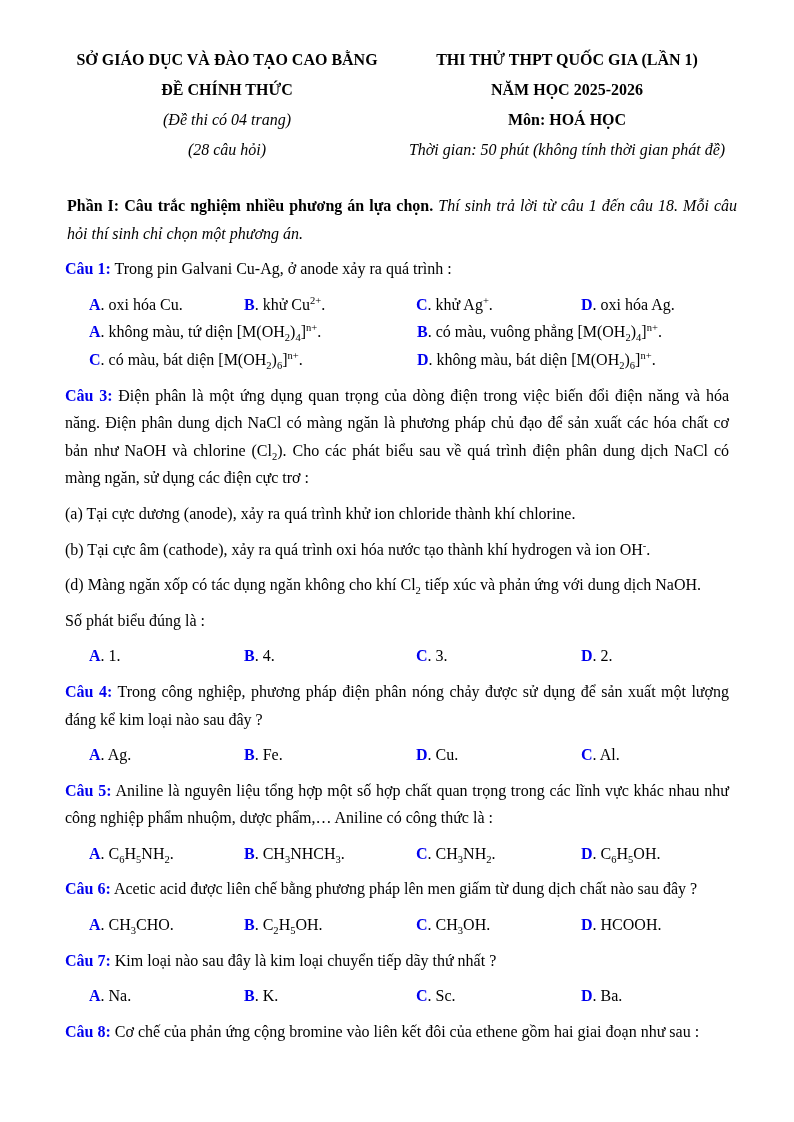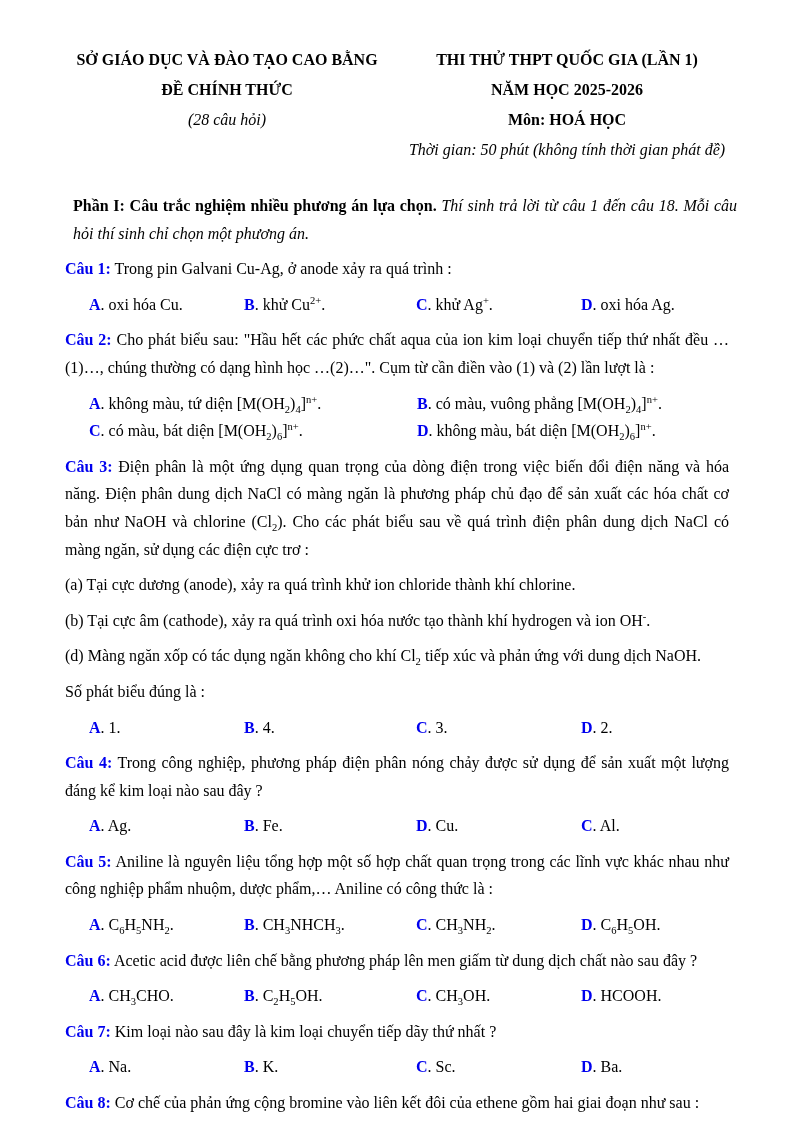--- a/index.html
+++ b/index.html
@@ -10,21 +10,21 @@
     font-size:16px; color:var(--text);
   }
   .page{
     width:794px; height:1122px; background:var(--bg);
     padding:45px 57px 0 57px; overflow:hidden;
   }
   .bold{ font-weight:700;text-align:center; }
   .it{ font-style:italic; }
   .header{ display:flex; text-align:center; line-height:30px; }
   .hcol{ width:50%; }
-  .intro{ margin:27px 0 0 16px; }
+  .intro{ margin:27px 0 0 10px; }
   p{ margin:8px; line-height:27.6px; }
   .qtext{ text-align:justify; }
   .stmt{ text-align:justify; }
   .qlabel{ color:var(--accent); font-weight:700; }
   .opts{ display:grid; padding-left:32px; line-height:27.6px; }
   .cols4{ grid-template-columns:155px 172px 165px 1fr; }
   .cols2{ grid-template-columns:328px 1fr; }
   .opt{ white-space:nowrap; }
   .letter{ color:var(--accent); font-weight:700; }
   sub,sup{ line-height:0; font-size:0.66em; }
@@ -32,20 +32,21 @@
 </style>
 </head>
 <body>
 
 <div class="page">
 
   <div class="header">
     <div class="hcol">
       <div class="bold">SỞ GIÁO DỤC VÀ ĐÀO TẠO CAO BẰNG</div>
       <div class="bold">ĐỀ CHÍNH THỨC</div>
+      <div class="it">(Đề thi có 04 trang)</div>
       <div class="it">(28 câu hỏi)</div>
     </div>
     <div class="hcol">
       <div class="bold">THI THỬ THPT QUỐC GIA (LẦN 1)</div>
       <div class="bold">NĂM HỌC 2025-2026</div>
       <div class="bold">Môn: HOÁ HỌC</div>
       <div class="it">Thời gian: 50 phút (không tính thời gian phát đề)</div>
     </div>
   </div>
 
@@ -57,22 +58,20 @@
       <span>Trong pin Galvani Cu-Ag, ở anode xảy ra quá trình :</span></p>
     <div class="opts cols4">
       <span class="opt"><span class="letter">A</span><span>. </span><span>oxi hóa Cu.</span></span>
       <span class="opt"><span class="letter">B</span><span>. </span><span>khử Cu<sup>2+</sup>.</span></span>
       <span class="opt"><span class="letter">C</span><span>. </span><span>khử Ag<sup>+</sup>.</span></span>
       <span class="opt"><span class="letter">D</span><span>. </span><span>oxi hóa Ag.</span></span>
     </div>
   </div>
 
   <div>
-    <p class="qtext"><span class="qlabel">Câu 2:</span>
-      <span>Cho phát biểu sau: "Hầu hết các phức chất aqua của ion kim loại chuyển tiếp thứ nhất đều …(1)…, chúng thường có dạng hình học …(2)…". Cụm từ cần điền vào (1) và (2) lần lượt là :</span></p>
     <div class="opts cols2">
       <span class="opt"><span class="letter">A</span><span>. </span><span>không màu, tứ diện [M(OH<sub>2</sub>)<sub>4</sub>]<sup>n+</sup>.</span></span>
       <span class="opt"><span class="letter">B</span><span>. </span><span>có màu, vuông phẳng [M(OH<sub>2</sub>)<sub>4</sub>]<sup>n+</sup>.</span></span>
       <span class="opt"><span class="letter">C</span><span>. </span><span>có màu, bát diện [M(OH<sub>2</sub>)<sub>6</sub>]<sup>n+</sup>.</span></span>
       <span class="opt"><span class="letter">D</span><span>. </span><span>không màu, bát diện [M(OH<sub>2</sub>)<sub>6</sub>]<sup>n+</sup>.</span></span>
     </div>
   </div>
 
   <div>
     <p class="qtext"><span class="qlabel">Câu 3:</span>

